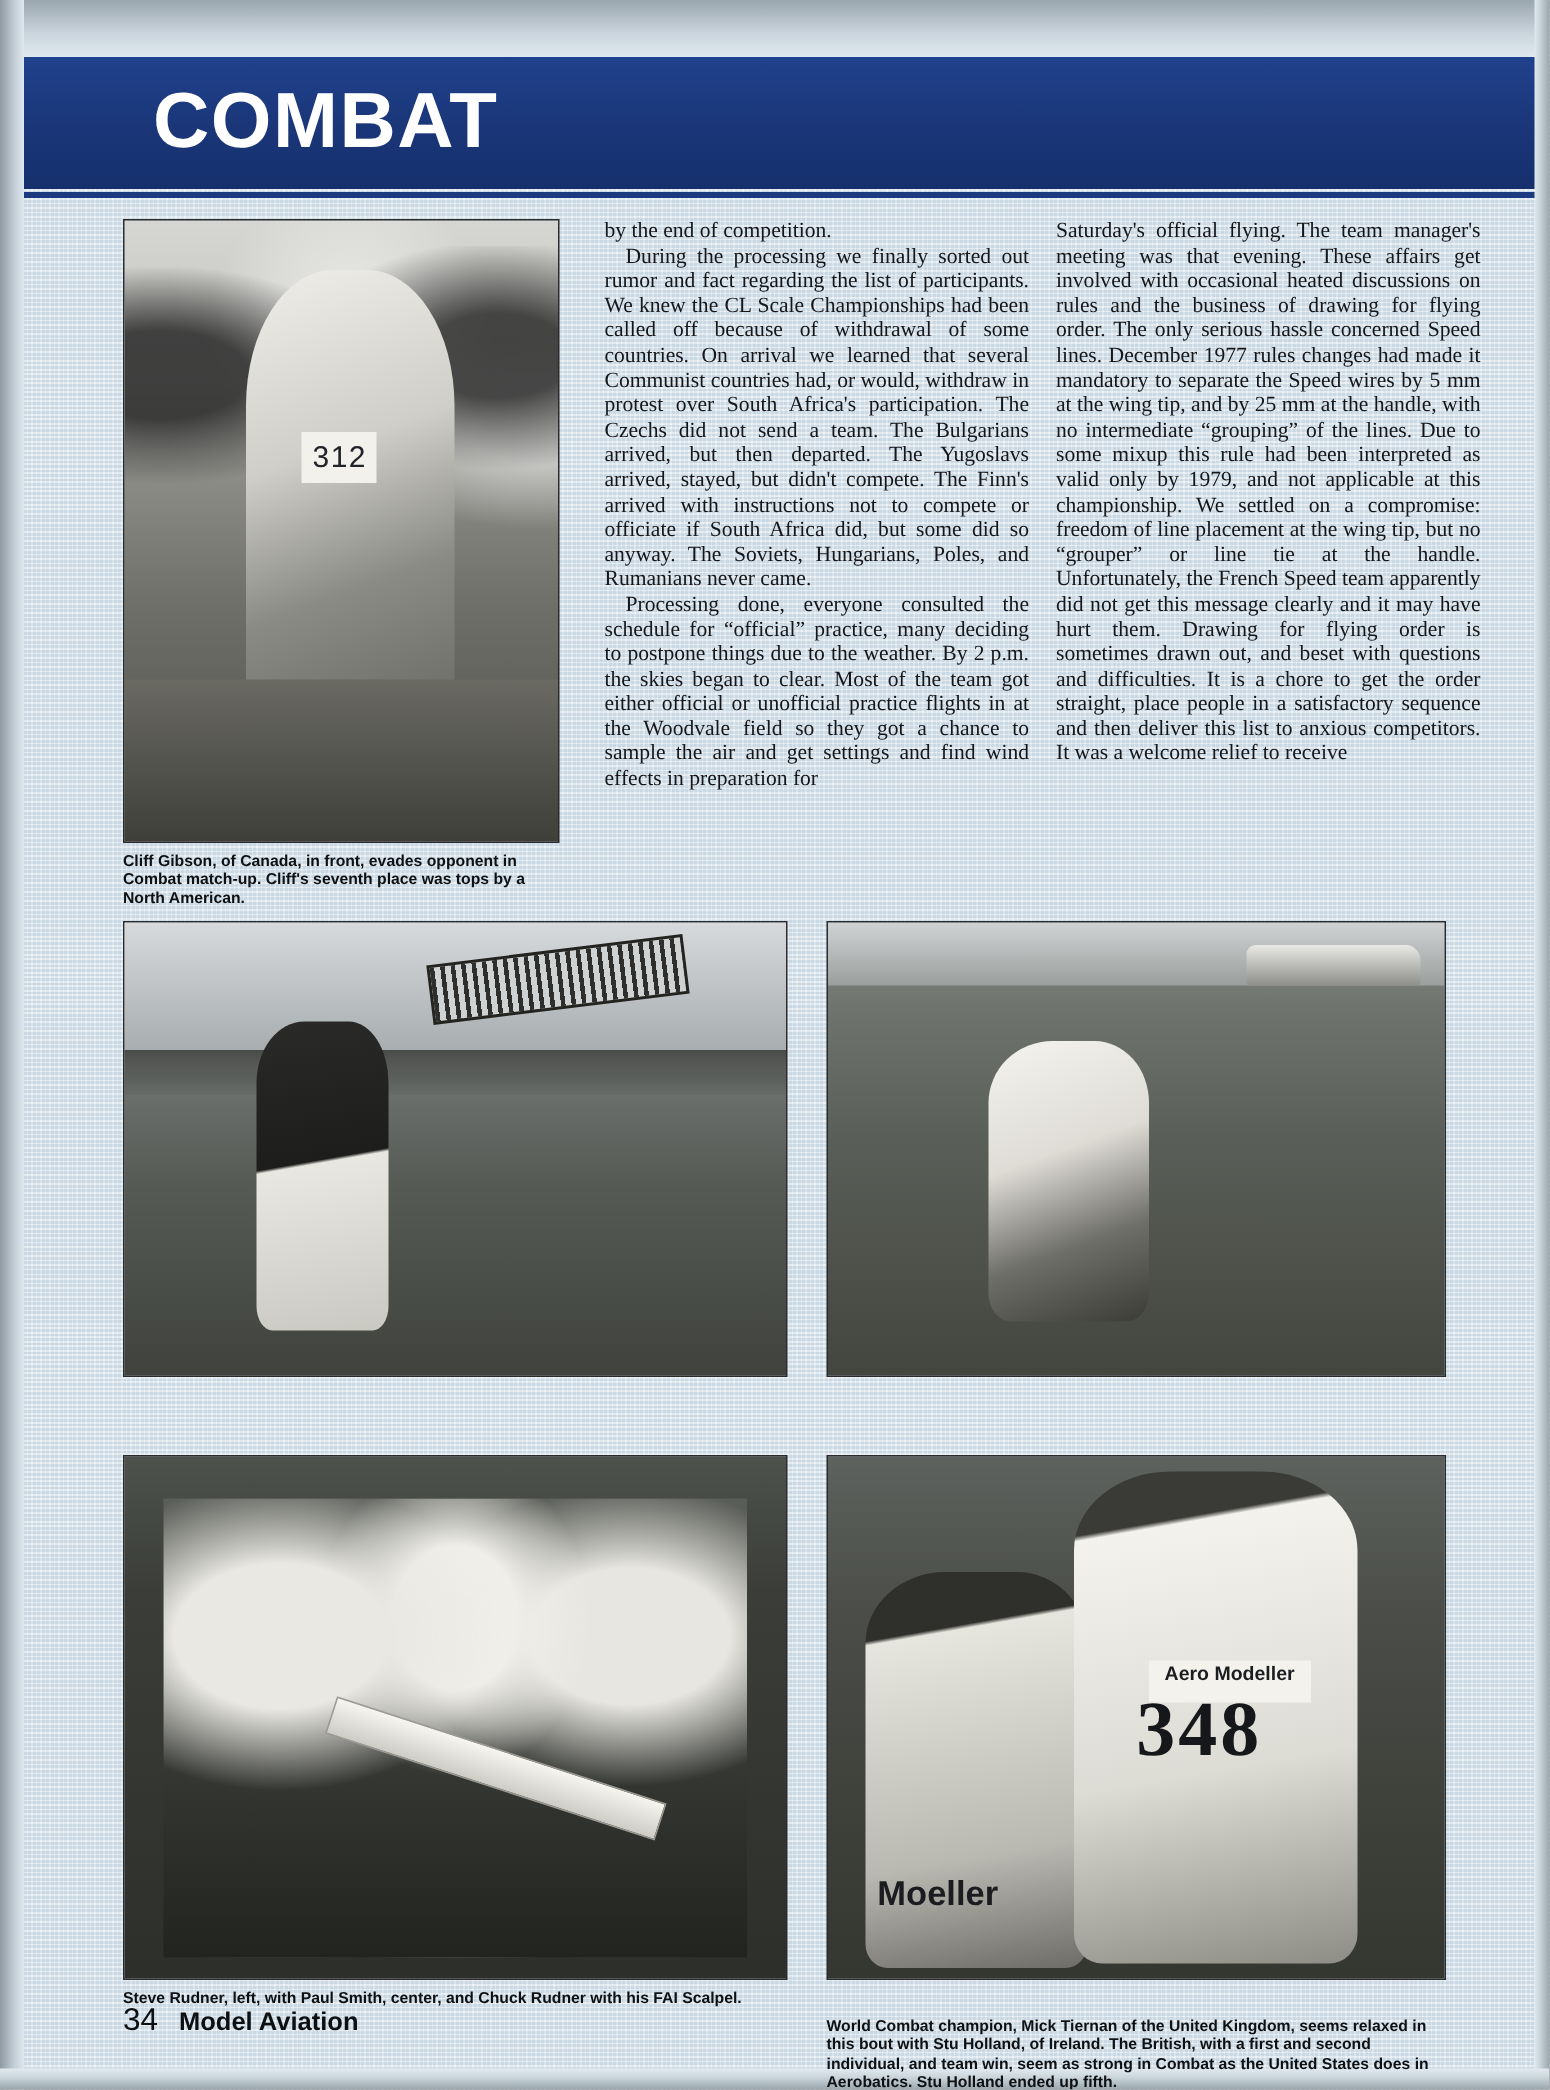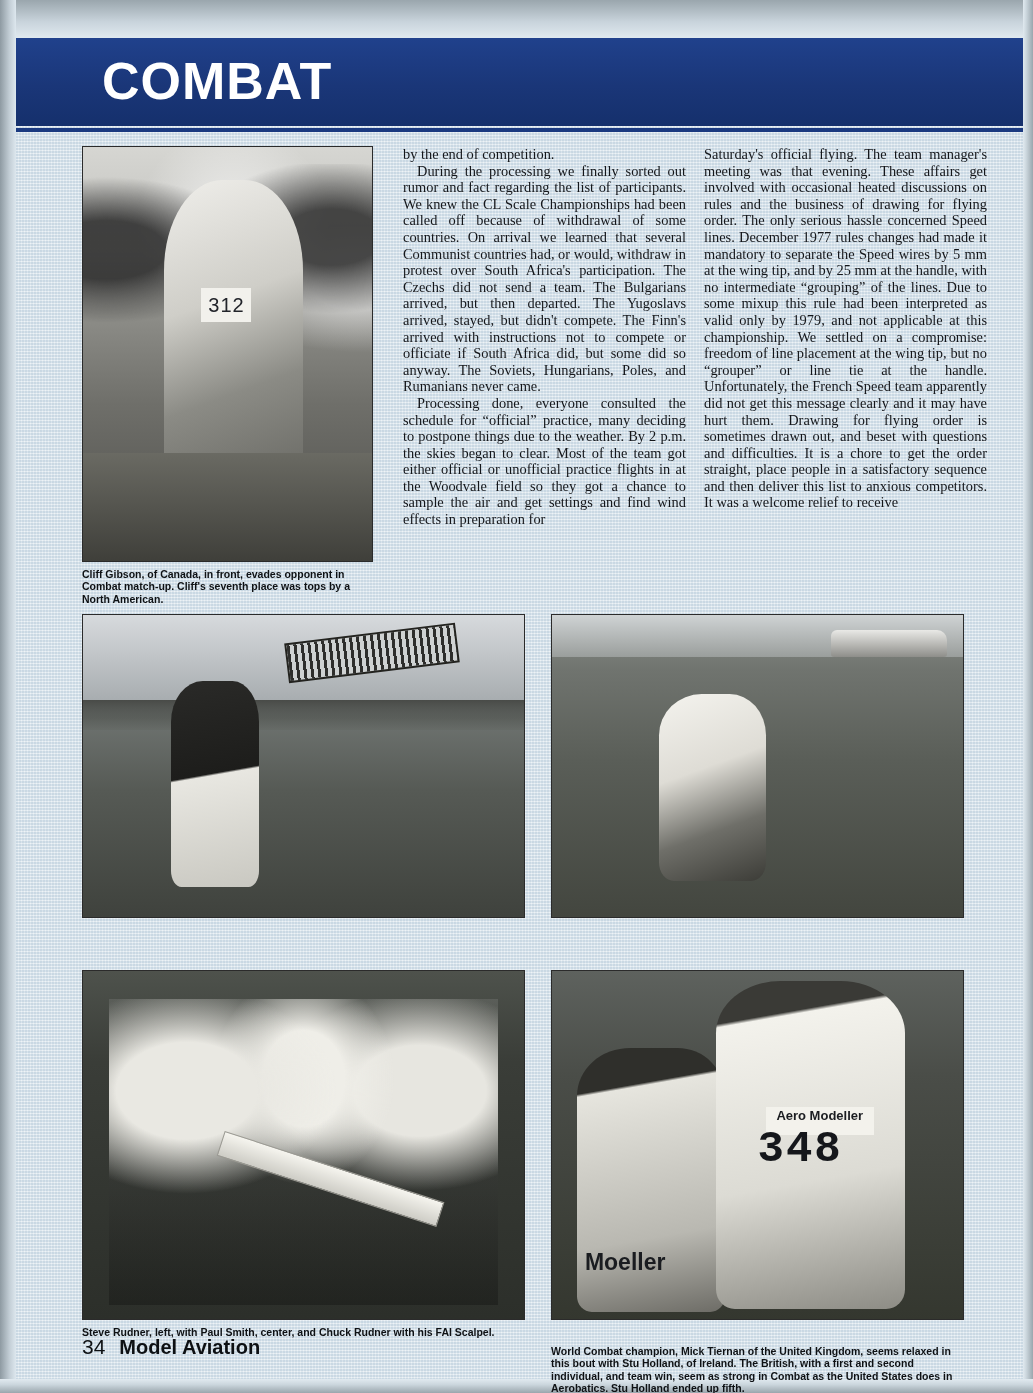--- a/index.html
+++ b/index.html
@@ -254,23 +254,23 @@
     font-size: 13px;
     line-height: 13px;
     text-align: center;
     padding-top: 2px;
     box-sizing: border-box;
     margin-top: 32px;
   }
   #photo5 .bignum {
     position:absolute; left: 50%; top: 44%;
     color: #15171b;
-    font-family: Liberation Mono, monospace;
-    font-weight: bold;
-    font-size: 44px;
+    font-family: Liberation Serif, serif;
+    font-weight: bold;
+    font-size: 52px;
     letter-spacing: 2px;
   }
   #photo5 .smalltag {
     position:absolute; left: 8%; top: 80%;
     color: #1a1c20;
     font-family: "Liberation Sans", sans-serif;
     font-weight: bold;
     font-size: 23px;
   }
 
@@ -292,21 +292,21 @@
   }
   .folio {
     font-family: "Liberation Sans", sans-serif;
     font-weight: normal;
     font-size: 21px;
     color: #0d1013;
   }
   .magname {
     font-family: "Liberation Sans", sans-serif;
     font-weight: bold;
-    font-size: 20px;
+    font-size: 17px;
     color: #0d1013;
   }
 </style>
 </head>
 <body>
 
 <div class="page">
 
   <div class="scan-top"></div>
   <div class="scan-left"></div>

